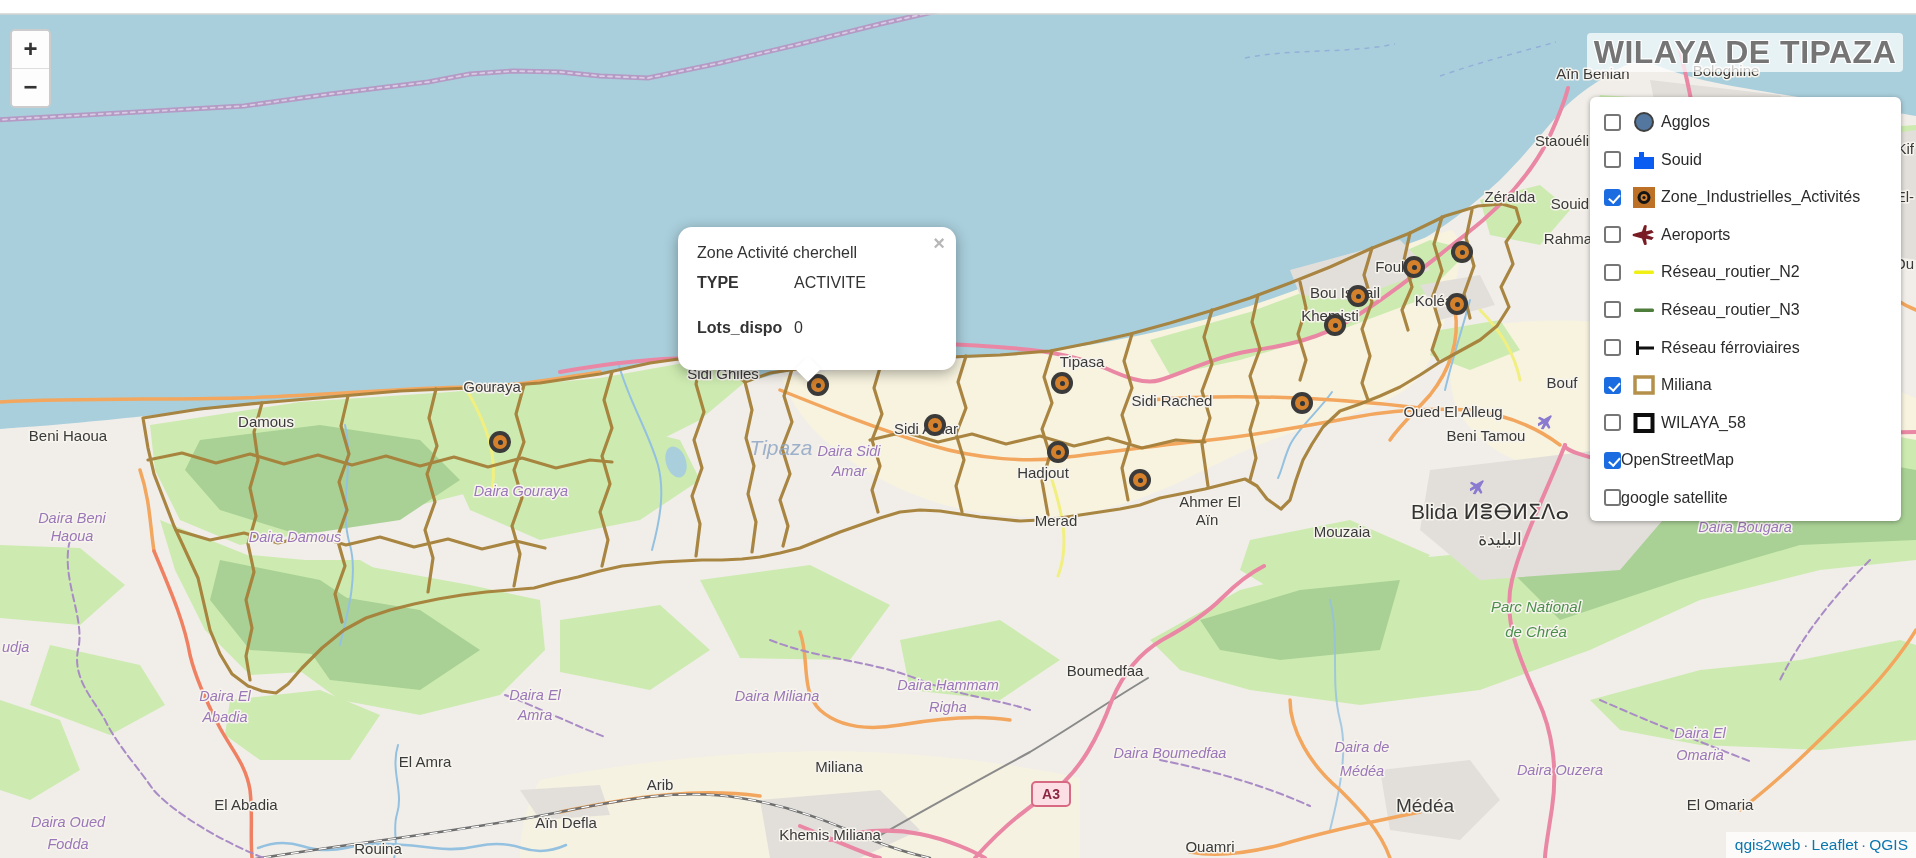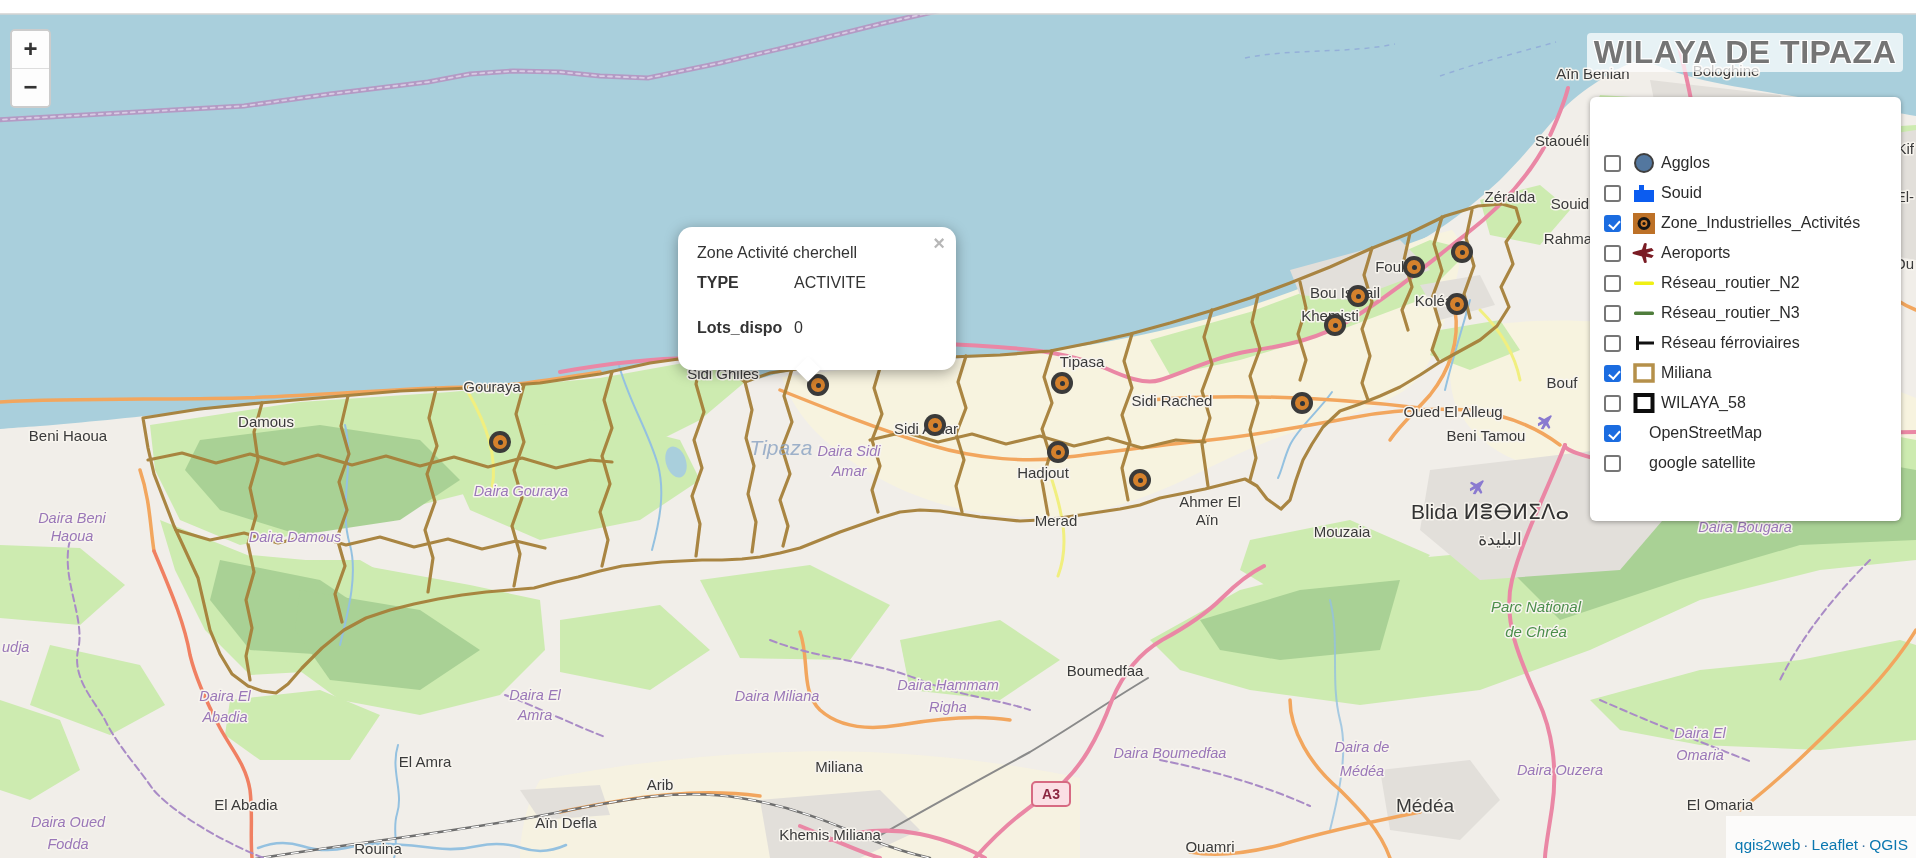--- a/index.html
+++ b/index.html
@@ -17,40 +17,40 @@
   
   .marker{position:absolute;width:14px;height:14px;border-radius:50%;background:#d5812c;border:4px solid rgba(45,52,60,.92);box-sizing:content-box;}
   .marker::after{content:"";position:absolute;left:50%;top:50%;width:5px;height:5px;margin:-2.5px 0 0 -2.5px;border-radius:50%;background:#2c333b;}
   
   .zoomctl{position:absolute;left:10px;top:29px;width:37px;border:2px solid rgba(0,0,0,.2);border-radius:5px;overflow:hidden;background:#fff;}
   .zoomctl a{display:block;width:37px;height:37px;line-height:35px;text-align:center;font-size:24px;font-weight:bold;color:#333;text-decoration:none;background:#fdfdfd;}
   .zoomctl a:first-child{border-bottom:1px solid #ddd;}
   
   .maptitle{position:absolute;left:1587px;top:33px;width:316px;height:39px;background:rgba(255,255,255,.72);border-radius:4px;display:flex;align-items:center;justify-content:center;font-size:32px;font-weight:bold;color:#757575;letter-spacing:.5px;text-shadow:-1px -1px 0 #fff,1px -1px 0 #fff,-1px 1px 0 #fff,1px 1px 0 #fff;white-space:nowrap;}
   
-  .layers{position:absolute;left:1590px;top:97px;width:311px;height:424px;background:#fff;border-radius:6px;box-shadow:0 1px 5px rgba(0,0,0,.35);box-sizing:border-box;padding:16px 8px 8px 14px;display:flex;flex-direction:column;justify-content:center;}
+  .layers{position:absolute;left:1590px;top:97px;width:311px;height:424px;background:#fff;border-radius:6px;box-shadow:0 1px 5px rgba(0,0,0,.35);box-sizing:border-box;padding:10px 8px 8px 14px;display:flex;flex-direction:column;justify-content:space-between;}
   .lrow{display:flex;align-items:center;height:30px;cursor:pointer;}
   .cb{flex:0 0 auto;width:17px;height:17px;border:2px solid #767676;border-radius:3px;background:#fff;box-sizing:border-box;position:relative;}
   .cb.on{background:#1b6ce0;border-color:#1b6ce0;}
   .cb.on::after{content:"";position:absolute;left:4.5px;top:1px;width:4.5px;height:9px;border:solid #fff;border-width:0 2.5px 2.5px 0;transform:rotate(42deg);}
   .ic{flex:0 0 auto;width:24px;height:24px;margin-left:11px;}
   .ic svg{width:24px;height:24px;}
   .ic.empty{width:0;margin-left:0;}
   .ltxt{margin-left:5px;font-size:16px;color:#2b2b2b;white-space:nowrap;}
-  .ltxt.noic{margin-left:28px;}
+  .ltxt.noic{margin-left:0;}
   
   .popup{position:absolute;left:678px;top:227px;width:278px;background:#fff;border-radius:14px;box-shadow:0 3px 14px rgba(0,0,0,.35);box-sizing:border-box;padding:15px 20px 14px 19px;color:#333;font-size:16px;}
   .popup .tail{position:absolute;left:121px;bottom:-8px;width:18px;height:18px;background:#fff;transform:rotate(45deg);box-shadow:3px 3px 6px rgba(0,0,0,.12);}
   .popup .close{position:absolute;right:11px;top:6px;font-size:20px;font-weight:bold;color:#b7b7b7;text-decoration:none;line-height:1;}
   .popup .ptitle{margin:2px 0 12px 0;}
   .popup .prow{display:grid;grid-template-columns:97px 1fr;margin-bottom:27px;}
   .popup .prow:last-child{margin-bottom:19px;}
   .popup .plabel{font-weight:bold;}
   
-  .attrib{position:absolute;right:0;bottom:0;height:26px;line-height:26px;background:rgba(255,255,255,.75);padding:16px 8px 0 9px;font-size:15.5px;color:#0a77b0;white-space:nowrap;}
+  .attrib{position:absolute;right:0;bottom:0;height:26px;line-height:26px;background:rgba(255,255,255,.75);padding:0 8px 0 9px;font-size:15.5px;color:#0a77b0;white-space:nowrap;}
   .attrib a{color:#0a77b0;text-decoration:none;}
   .attrib .sep{color:#3f73a0;padding:0 3px;}
 </style>
 </head>
 <body>
 
 <div class="stage">
 
 <svg width="1916" height="858" viewBox="0 0 1916 858">
   <defs>

